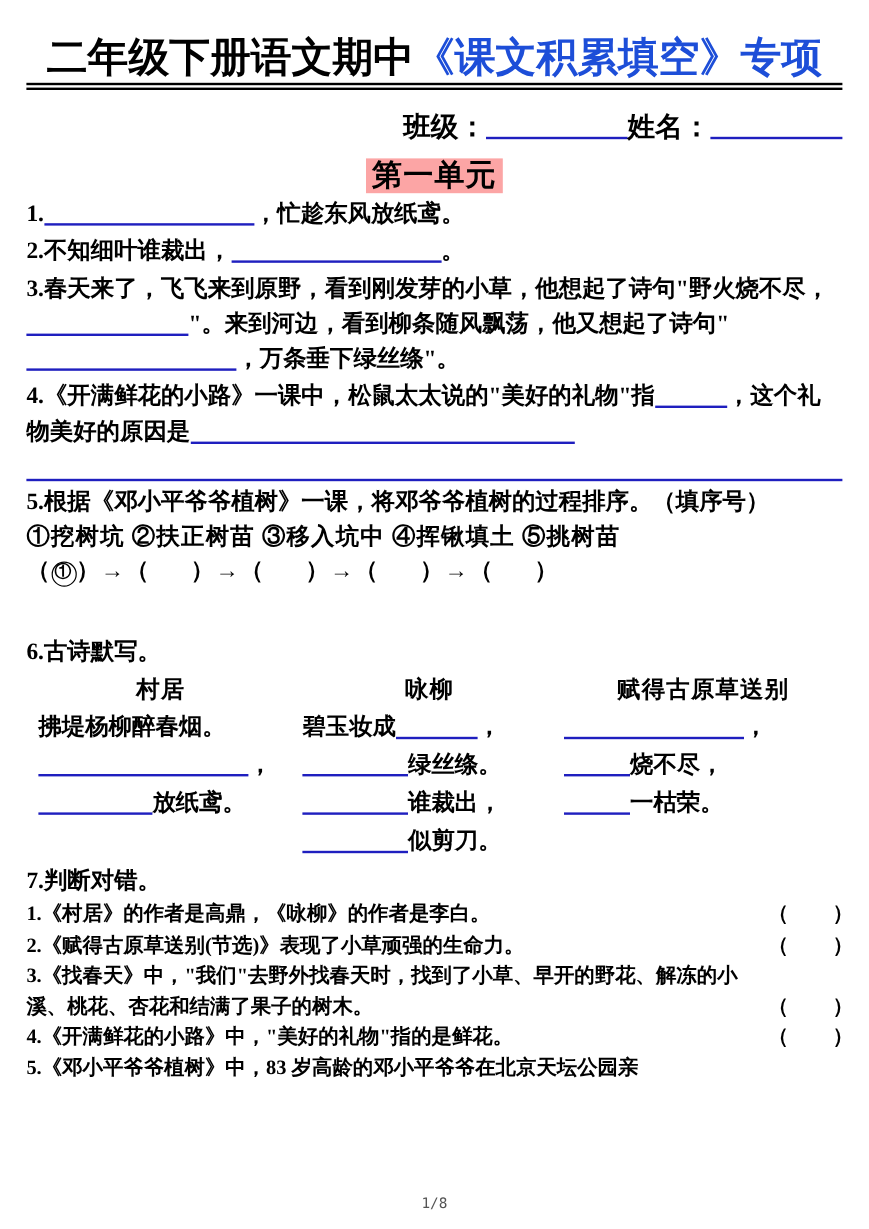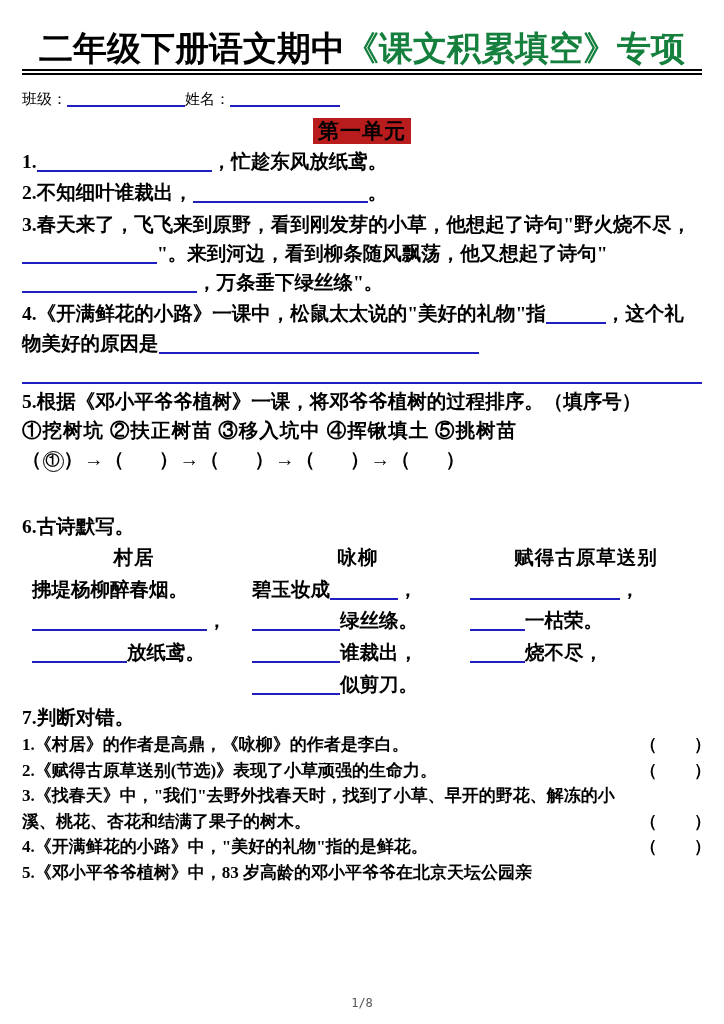--- a/index.html
+++ b/index.html
@@ -33,21 +33,21 @@
     padding-bottom: 6px;
   }
   .main-title {
     font-size: 34px;
     font-weight: bold;
     letter-spacing: 0px;
     line-height: 1.12;
     white-space: nowrap;
   }
   .t-black { color: #000000; }
-  .t-red   { color: #15803d; }
+  .t-red   { color: #1d4ed8; }
 
   .dbl-rule {
     margin: 1px 0 0 0;
     border: 0;
     border-top: 2px solid #000;
     border-bottom: 2px solid #000;
     height: 2px;
     background: #fff;
     box-sizing: content-box;
   }
@@ -55,43 +55,43 @@
   .sub-title {
     text-align: center;
     font-size: 22px;
     font-weight: bold;
     margin-top: 8px;
     letter-spacing: 1px;
   }
 
   
   .idline {
-    text-align: left;
-    font-size: 15px;
-    font-weight: normal;
+    text-align: right;
+    font-size: 23px;
+    font-weight: bold;
     margin-top: 9px;
     white-space: nowrap;
   }
   .idline .bl {
     display: inline-block;
     border-bottom: 2.5px solid #1f1fbf;
     vertical-align: -3px;
   }
   .bl-class { width: 118px; }
   .bl-name  { width: 110px; }
 
   
   .unit {
     text-align: center;
     margin-top: 8px;
   }
   .unit span {
-    font-size: 21px;
-    font-weight: bold;
-    background: #b91c1c;
+    font-size: 25px;
+    font-weight: bold;
+    background: #fca5a5;
     padding: 1px 5px;
     letter-spacing: 1px;
   }
 
   
   .q {
     font-size: 19.5px;
     font-weight: bold;
     line-height: 1.50;
     letter-spacing: 0px;
@@ -267,22 +267,22 @@
 
     <div class="poem-col pl2">
       <span class="ln"><span>碧玉妆成</span><span class="ru w68"></span><span>，</span></span>
       <span class="ln"><span class="ru w88"></span><span>绿丝绦。</span></span>
       <span class="ln"><span class="ru w88"></span><span>谁裁出，</span></span>
       <span class="ln"><span class="ru w88"></span><span>似剪刀。</span></span>
     </div>
 
     <div class="poem-col">
       <span class="ln"><span class="ru w150"></span><span>，</span></span>
+      <span class="ln"><span class="ru w55"></span><span>烧不尽，</span></span>
       <span class="ln"><span class="ru w55"></span><span>一枯荣。</span></span>
-      <span class="ln"><span class="ru w55"></span><span>烧不尽，</span></span>
     </div>
   </div>
 
   <div class="q tight" style="margin-top:4px;">
     <span>7.</span><span>判断对错。</span>
   </div>
 
   <div class="tf-row">
     <div class="tf-text"><span>1.</span><span>《村居》的作者是高鼎，《咏柳》的作者是李白。</span></div>
     <div class="tf-paren">（　）</div>

